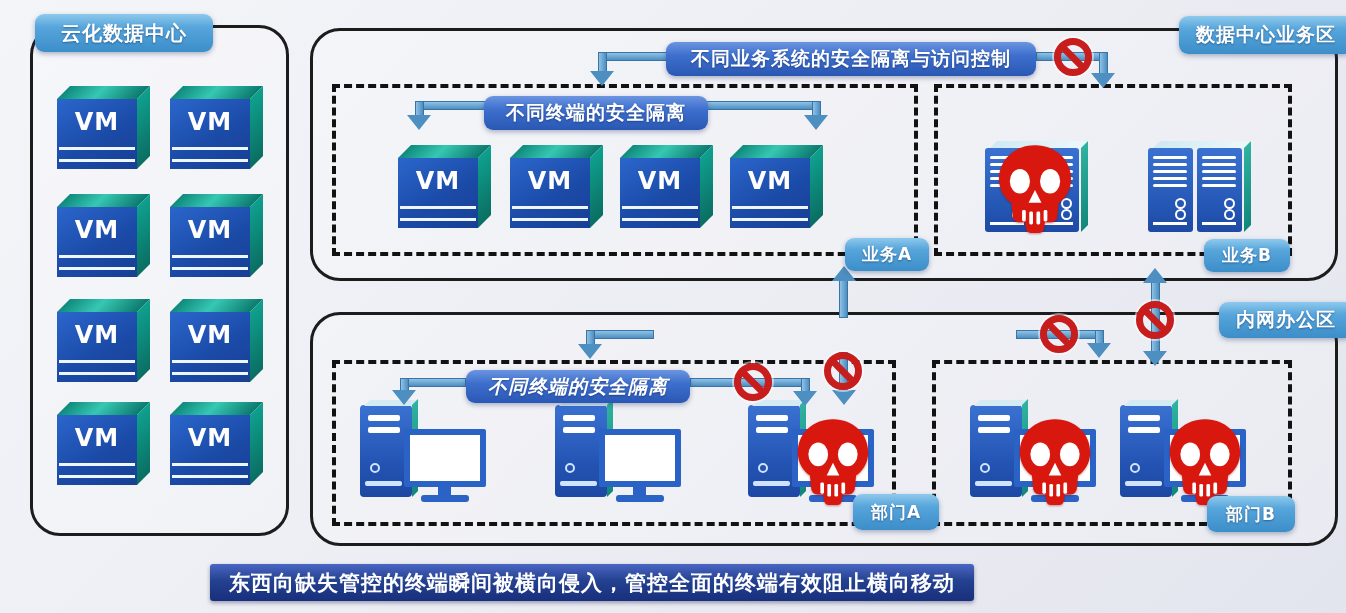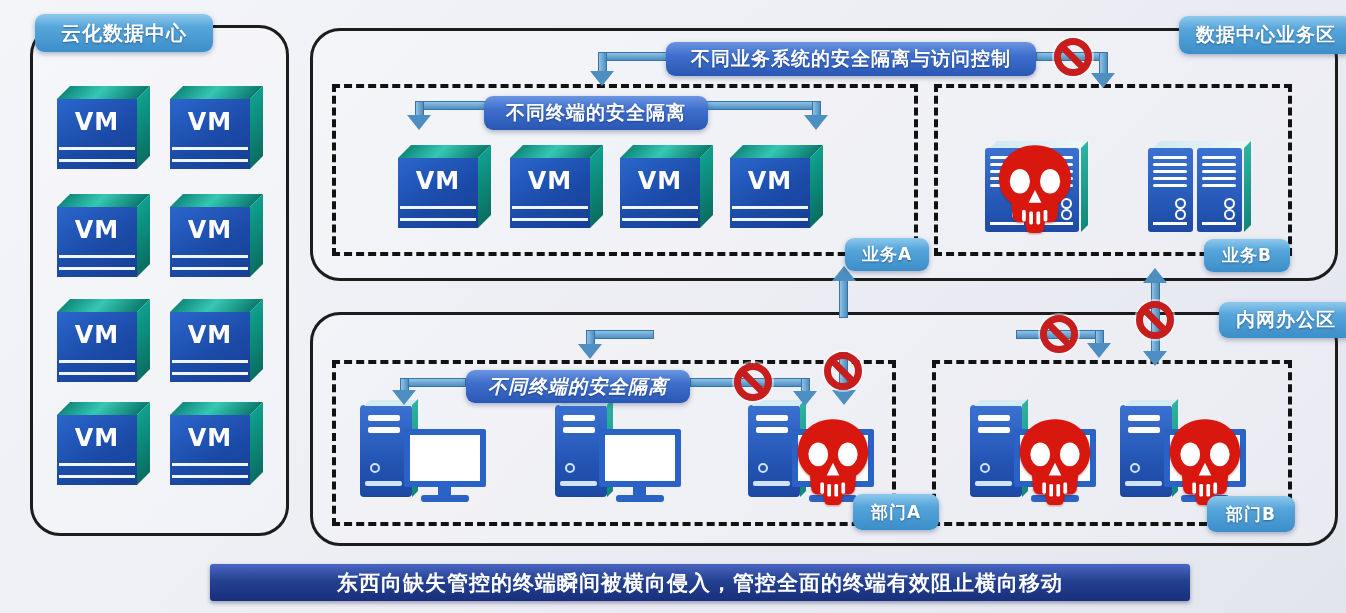--- a/index.html
+++ b/index.html
@@ -421,17 +421,17 @@
   <div class="hl" style="left:690px;top:378px;width:120px;"></div>
   <div class="vl" style="left:801px;top:378px;height:15px;"></div>
   <div class="ah-d" style="left:793px;top:391px;"></div>
   <div class="nosign" style="left:734px;top:363px;"></div>
 
   <div class="vl" style="left:1151px;top:282px;height:70px;"></div>
   <div class="ah-u" style="left:1143px;top:268px;"></div>
   <div class="ah-d" style="left:1143px;top:351px;"></div>
   <div class="nosign" style="left:1136px;top:301px;"></div>
 
-  <div class="banner" style="left:210px;top:564px;width:980px;height:37px;font-size:21px;">
+  <div class="banner" style="left:210px;top:564px;width:764px;height:37px;font-size:21px;">
     <span>东西向缺失管控的终端瞬间被横向侵入，管控全面的终端有效阻止横向移动</span>
   </div>
 
 </div>
 
 </body></html>

